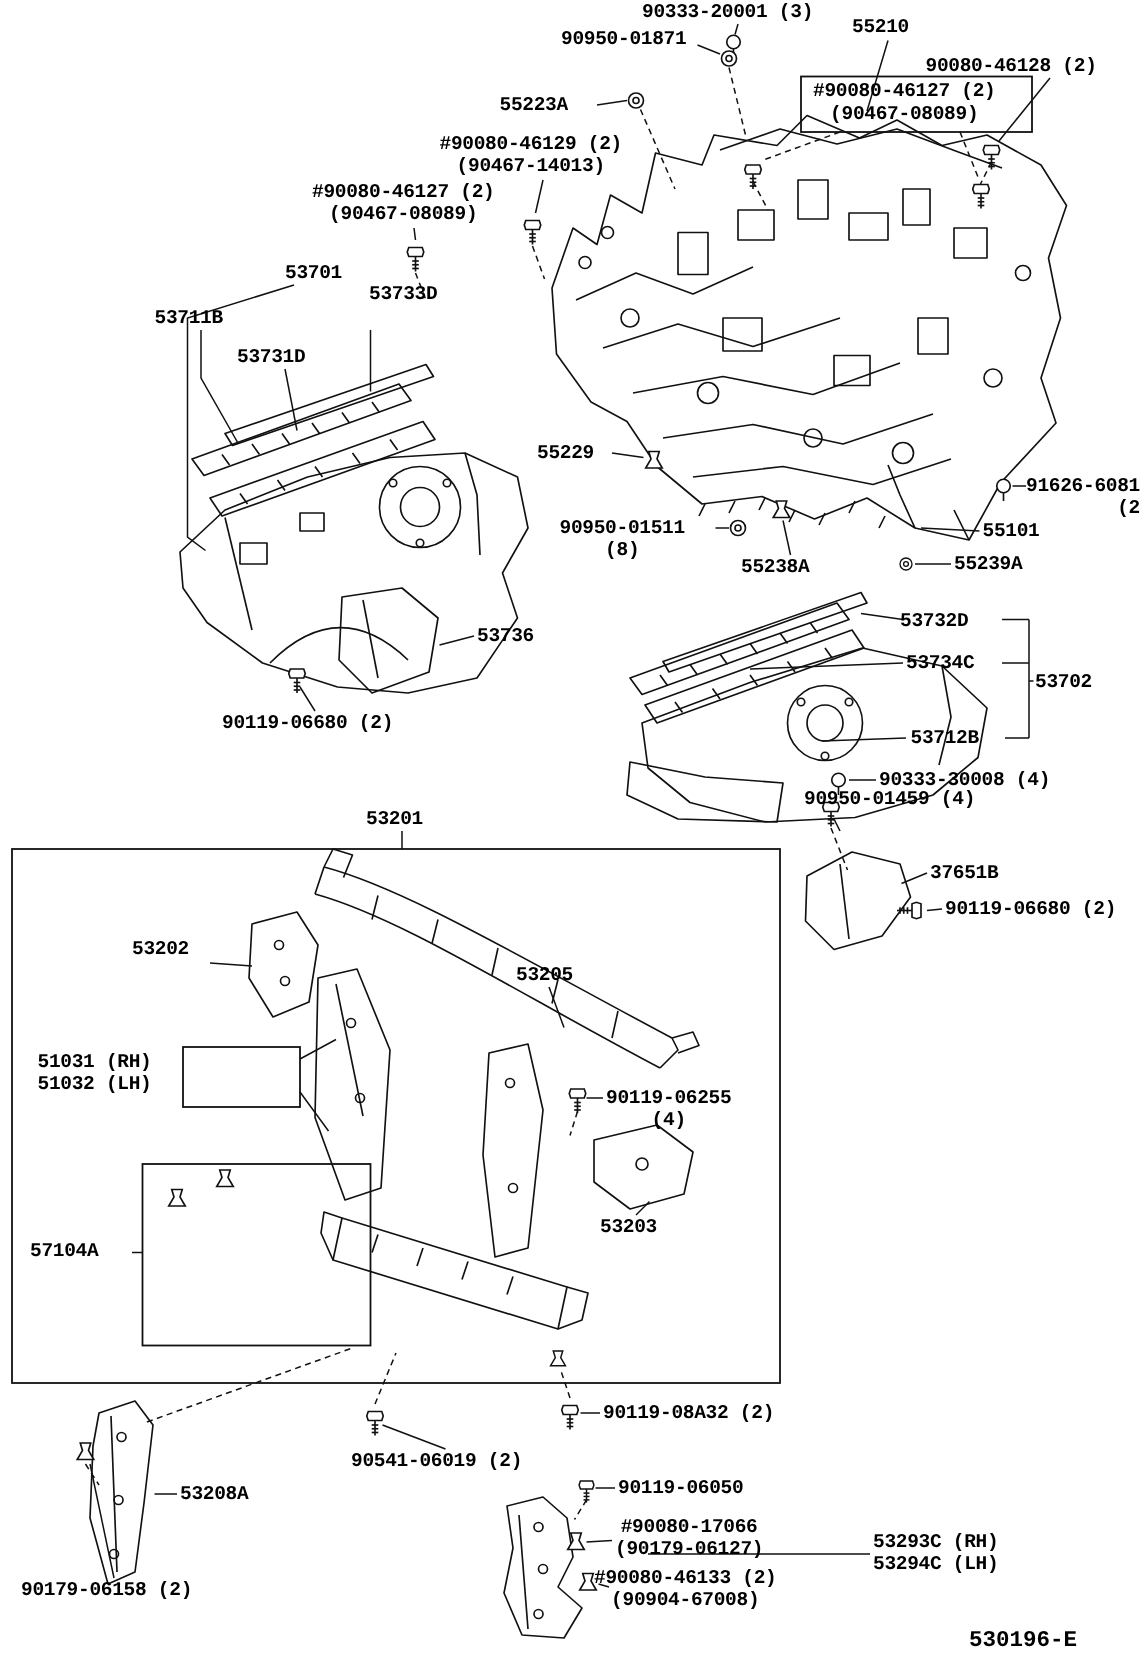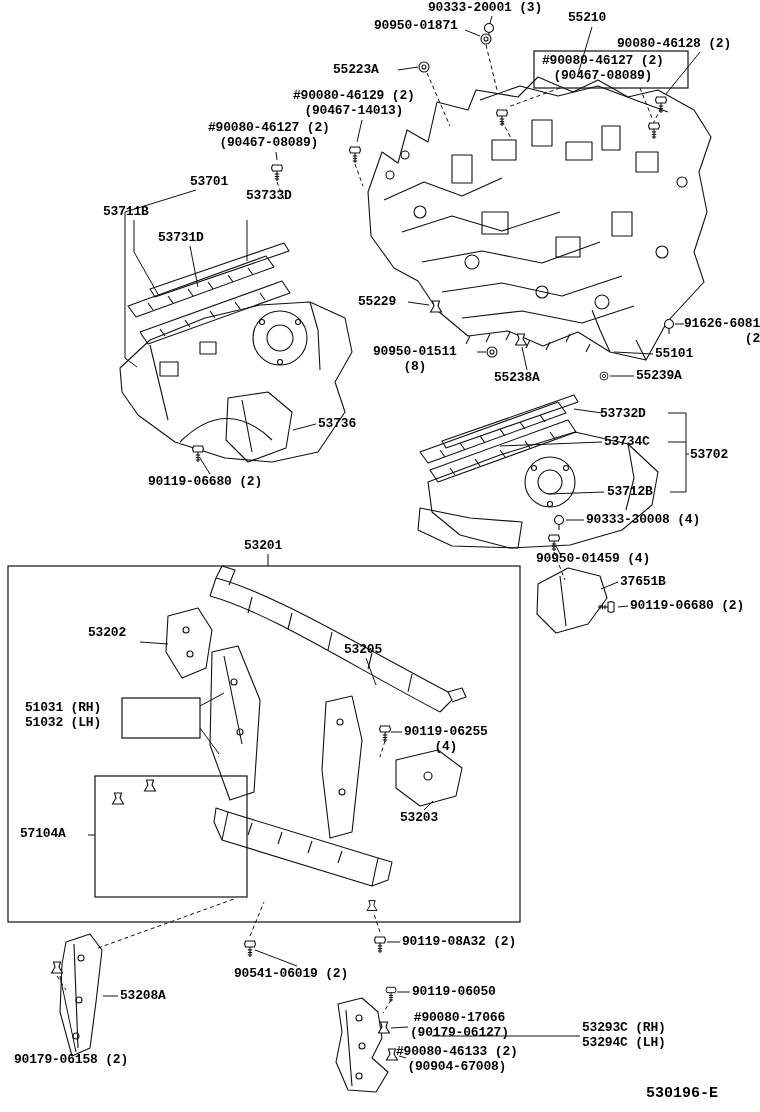--- a/index.html
+++ b/index.html
@@ -281,21 +281,21 @@
       <div class="part-label" style="left: 494px; top: 371px;">55238A</div>
       <div class="part-label" style="left: 636px; top: 369px;">55239A</div>
       <div class="part-label" style="left: 318px; top: 417px;">53736</div>
       <div class="part-label" style="left: 600px; top: 407px;">53732D</div>
       <div class="part-label" style="left: 604px; top: 435px;">53734C</div>
       <div class="part-label" style="left: 690px; top: 448px;">53702</div>
       <div class="part-label" style="left: 148px; top: 475px;">90119-06680 (2)</div>
       <div class="part-label" style="left: 607px; top: 485px;">53712B</div>
       <div class="part-label" style="left: 586px; top: 513px;">90333-30008 (4)</div>
       <div class="part-label" style="left: 244px; top: 539px;">53201</div>
-      <div class="part-label" style="left: 536px; top: 552px; text-align: center;">90950-01459 (4)</div>
+      <div class="part-label" style="left: 536px; top: 526px; text-align: center;">90950-01459 (4)</div>
       <div class="part-label" style="left: 620px; top: 575px;">37651B</div>
       <div class="part-label" style="left: 630px; top: 599px;">90119-06680 (2)</div>
       <div class="part-label" style="left: 88px; top: 626px;">53202</div>
       <div class="part-label" style="left: 344px; top: 643px;">53205</div>
       <div class="part-label" style="left: 25px; top: 701px;">51031 (RH)
 51032 (LH)</div>
       <div class="part-label" style="left: 404px; top: 725px; text-align: center;">90119-06255
 (4)</div>
       <div class="part-label" style="left: 20px; top: 827px;">57104A</div>
       <div class="part-label" style="left: 400px; top: 811px;">53203</div>

